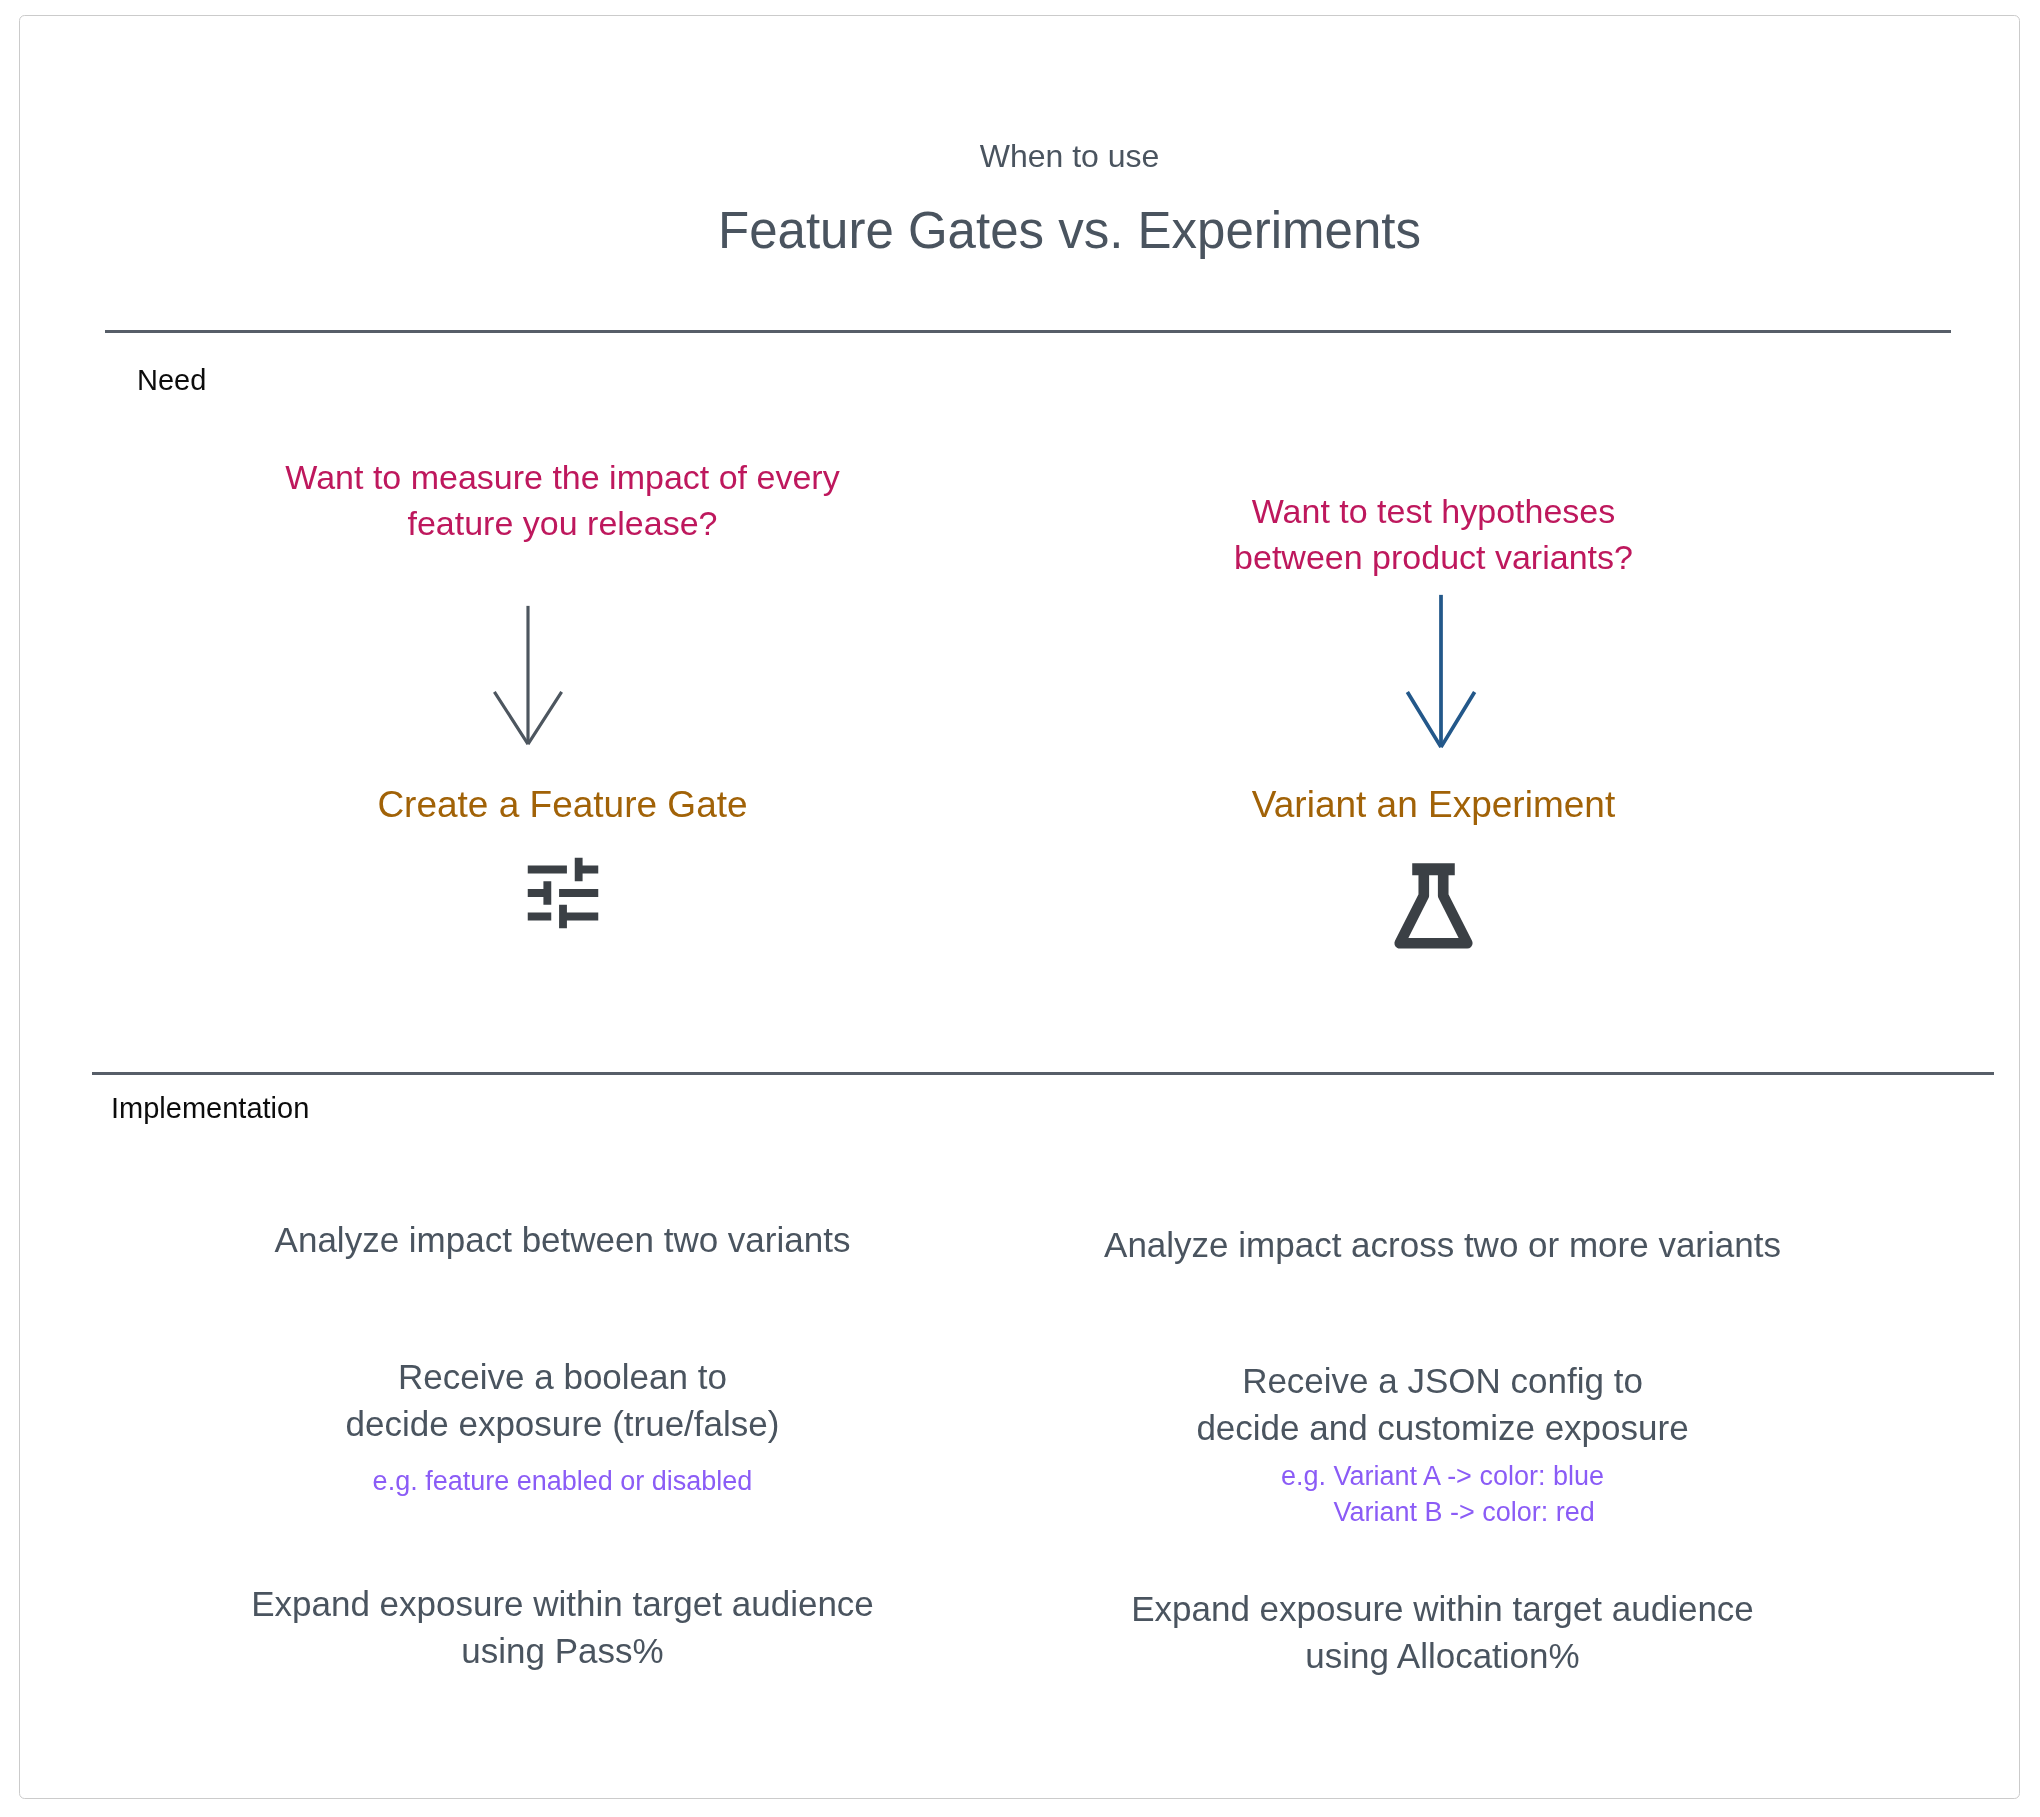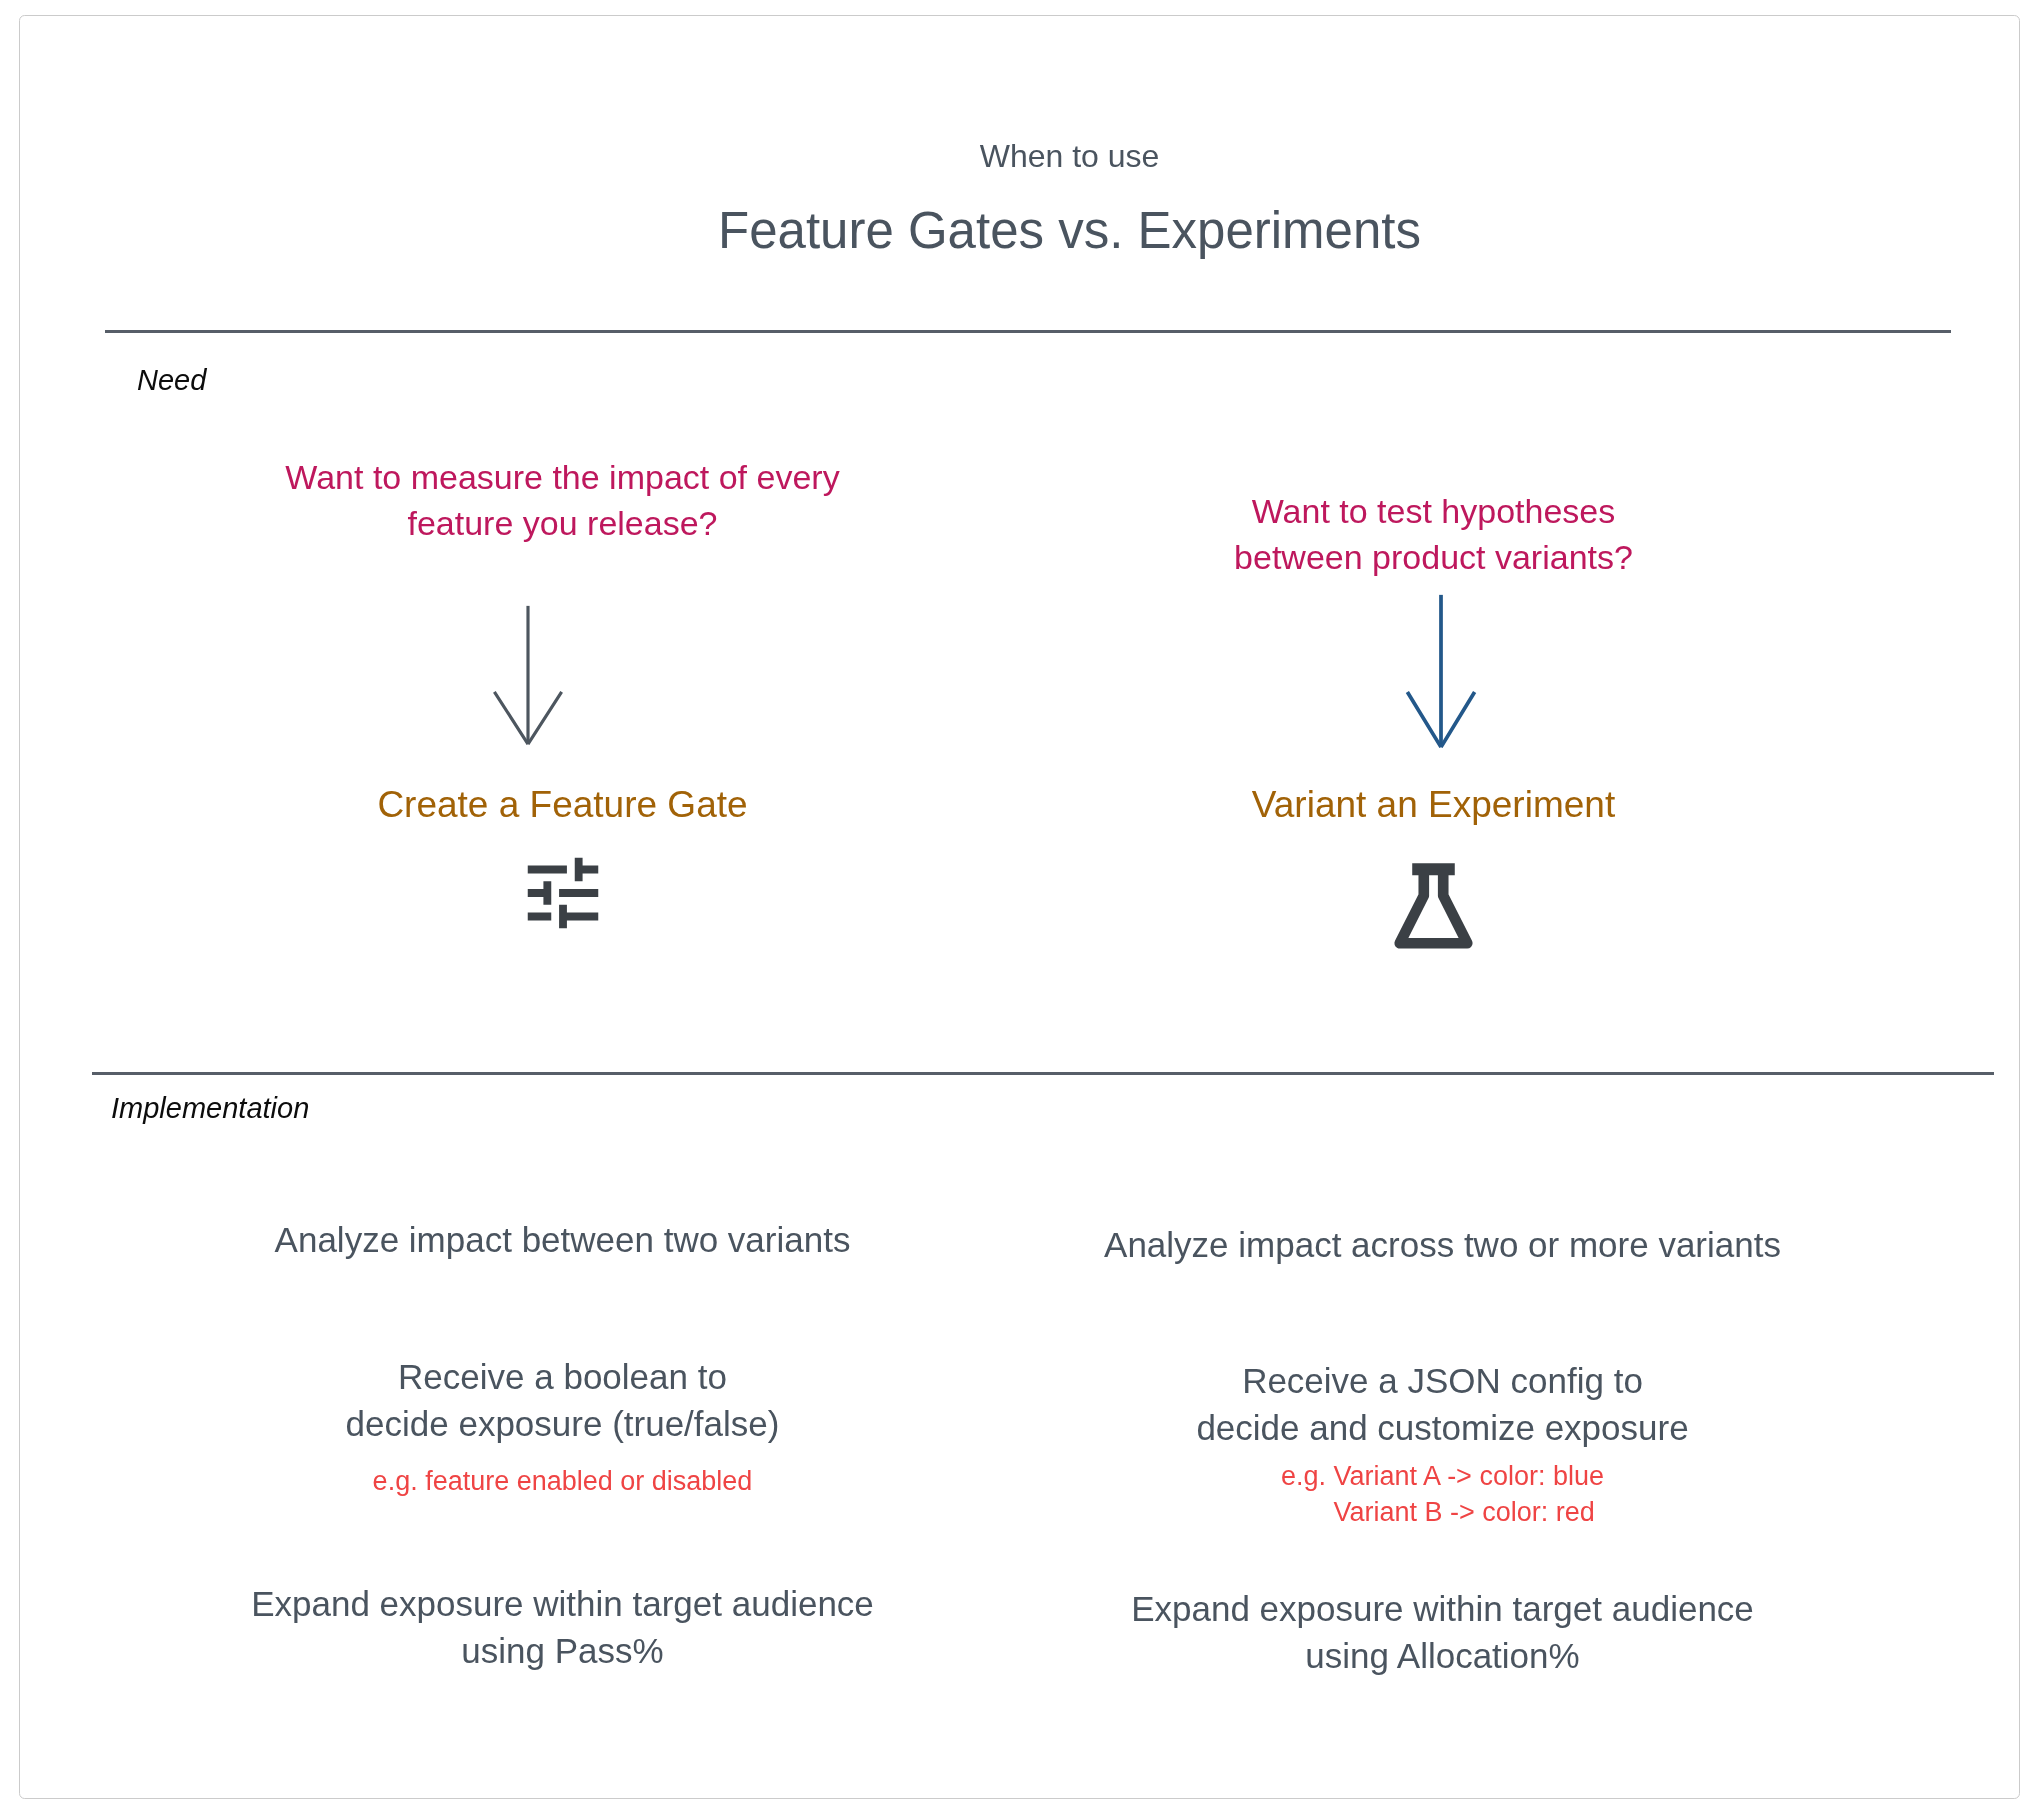--- a/index.html
+++ b/index.html
@@ -43,21 +43,20 @@
   .divider {
     height: 2.8px;
     background: #575e68;
   }
   .divider-1 { top: 330px; left: 105px; width: 1846px; }
   .divider-2 { top: 1072px; left: 92px; width: 1902px; }
 
   .section-label {
     font-size: 29px;
     color: #0c0c0c;
-    font-style: italic;
   }
   .need-label { top: 364px; left: 137px; }
   .impl-label { top: 1092px; left: 111px; }
 
   .question {
     font-size: 34px; line-height: 1.34;
     color: #be185d;
   }
   .question-left  { top: 455px; left: 141px; width: 843px; }
   .question-right { top: 453px; left: 1012px; width: 843px; margin-top: 36px; }
@@ -77,21 +76,21 @@
   .icon-tune  { top: 846px; left: 141px; width: 843px; }
   .icon-flask { top: 854px; left: 1012px; width: 843px; }
   .big-icon { color: #3b4045; }
 
   .impl-row {
     font-size: 35px; line-height: 1.35;
     color: #4a545f;
   }
   .impl-example {
     font-size: 27px; line-height: 1.35;
-    color: #ef4444;
+    color: #8b5cf6;
   }
   .row-l1 { top: 1216px; left: 141px; width: 843px; }
   .row-r1 { top: 1221px; left: 1021px; width: 843px; }
   .row-l2 { top: 1353px; left: 141px; width: 843px; }
   .row-r2 { top: 1357px; left: 1021px; width: 843px; }
   .row-l2e { top: 1463px; left: 141px; width: 843px; }
   .row-r2e { top: 1458px; left: 1021px; width: 843px; }
   .row-l3 { top: 1580px; left: 141px; width: 843px; }
   .row-r3 { top: 1585px; left: 1021px; width: 843px; }
 

